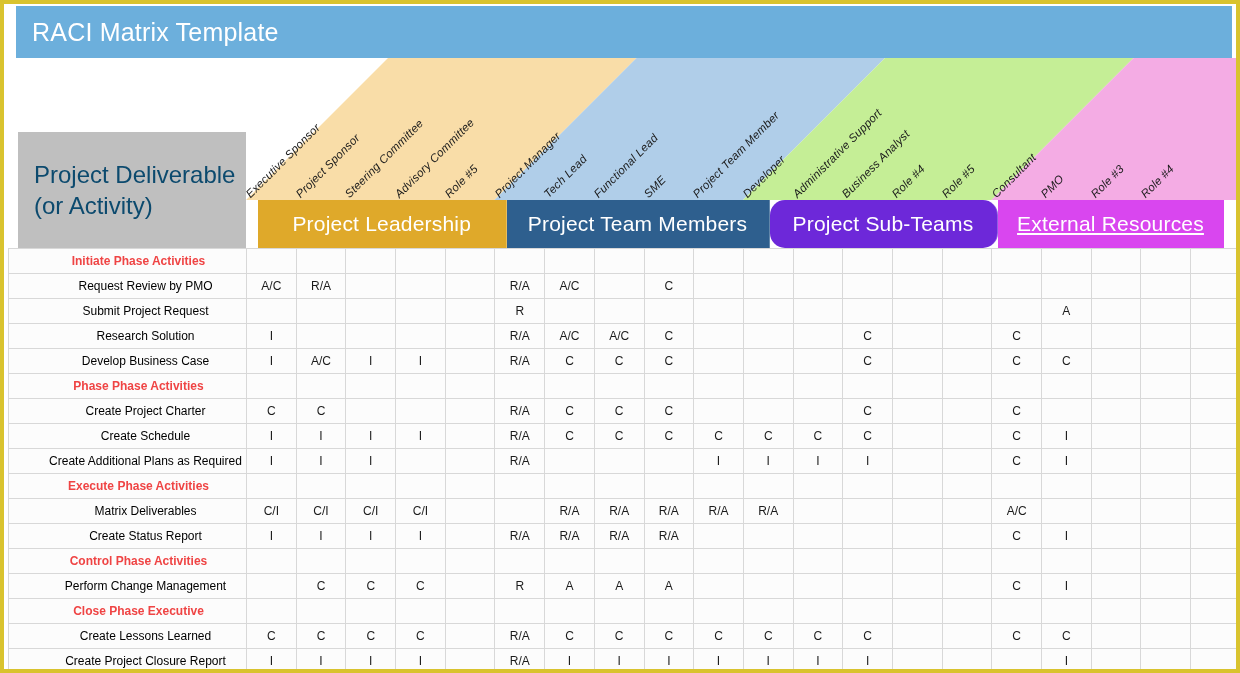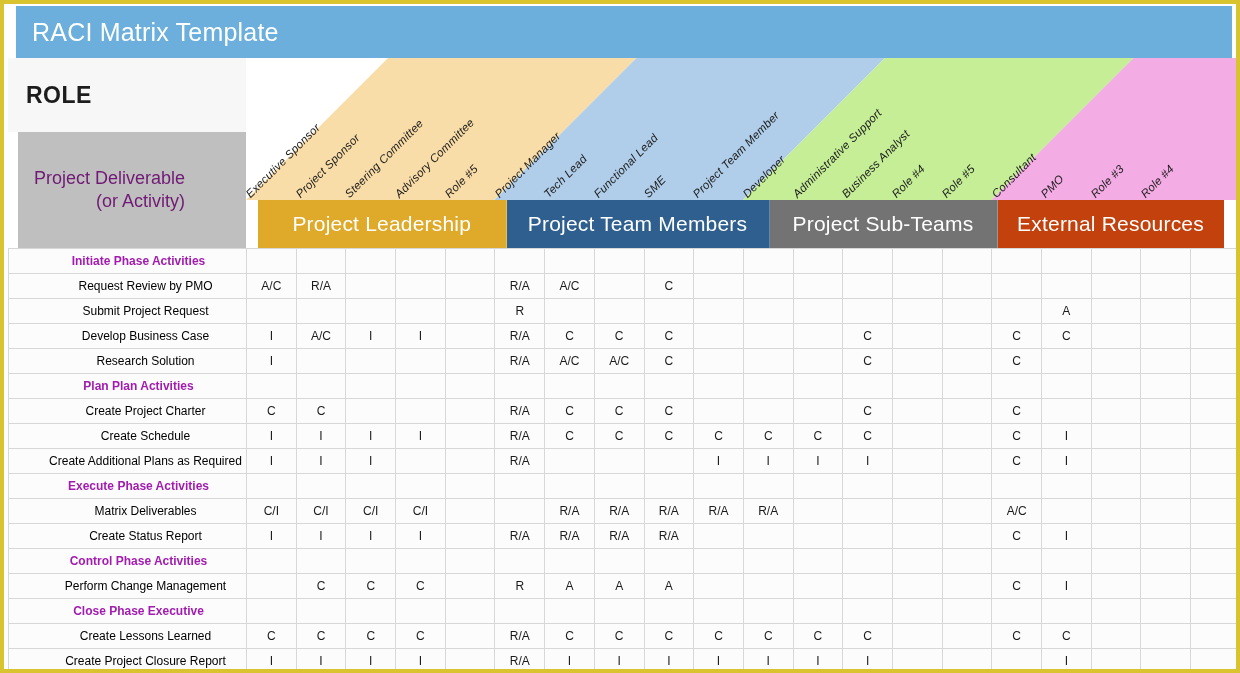--- a/index.html
+++ b/index.html
@@ -43,23 +43,22 @@
     font-size: 23px; font-weight: bold; color: #1d1d1d;
     padding-left: 18px; letter-spacing: .5px;
   }
   #deliverable-label {
     position: absolute; left: 14px; top: 128px;
     width: 228px; height: 116px;
     background: #bfbfbf;
     display: flex; align-items: center;
   }
   #deliverable-label span {
-    font-size: 18px; color: #701a75; line-height: 1.3;
+    font-size: 24px; color: #0c4a6e; line-height: 1.3;
     padding-left: 16px;
-    text-align: right;
   }
 
   
   #diag-area {
     position: absolute; left: 242px; top: 54px;
     width: 994px; height: 142px;
     overflow: hidden;
   }
   #diag-area svg { display: block; }
   .diag-label {
@@ -116,21 +115,21 @@
     padding-left: 36px;
     font-size: 12px;
     color: #000000;
   }
   tr.phase td.rowlabel {
     background: #ececec;
   }
   tr.phase td.rowlabel .lab {
     padding-left: 22px;
     font-weight: bold;
-    color: #a21caf;
+    color: #ef4444;
   }
   tr.phase td.cell { background: #fafafa; }
   td.cell { font-size: 12.5px; }
   td.tint-gold  { background: #fdfdf7; }
   td.tint-blue  { background: #fcfdfe; }
   td.tint-green { background: #fcfdfa; }
   td.tint-pink  { background: #fdfcfd; }
   tr.phase td.tint-gold  { background: #faf9f0; }
   tr.phase td.tint-blue  { background: #f9fbfd; }
   tr.phase td.tint-green { background: #f9fcf6; }
@@ -138,23 +137,20 @@
 </style>
 </head>
 <body>
 
 <div id="page">
 
   <div id="titlebar">
     <div id="title-text">RACI Matrix Template</div>
   </div>
 
-  <div id="role-label">
-    <span>ROLE</span>
-  </div>
 
   <div id="deliverable-label">
     <span id="deliverable-text">Project Deliverable<br>(or Activity)</span>
   </div>
 
   <div id="diag-area">
     <svg id="diag-svg" width="994" height="142">
         <polygon points="0,142 142,0 390.5,0 248.5,142" fill="#f9dda8"></polygon>
         <polygon points="248.5,142 390.5,0 639,0 497,142" fill="#b0cee9"></polygon>
         <polygon points="497,142 639,0 887.5,0 745.5,142" fill="#c5ee96"></polygon>
@@ -183,24 +179,24 @@
       </div>
   </div>
 
   <div id="group-band">
       <div class="group-cell" style="background: rgb(223, 169, 42); width: 248.5px;">
         <span>Project Leadership</span>
       </div>
       <div class="group-cell" style="background: rgb(46, 95, 142); width: 263px;">
         <span>Project Team Members</span>
       </div>
-      <div class="group-cell" style="background: #737373; width: 228px;">
+      <div class="group-cell" style="background: #6d28d9; width: 228px; border-radius: 15px;">
         <span>Project Sub-Teams</span>
       </div>
-      <div class="group-cell" style="background: #c2410c; width: 226px;">
+      <div class="group-cell" style="background: #d946ef; width: 226px; text-decoration: underline;">
         <span>External Resources</span>
       </div>
     </div>
 
   <table id="matrix">
     <colgroup id="matrix-cols">
         <col style="width: 238px;">
         <col style="width: 49.7px;">
         <col style="width: 49.7px;">
         <col style="width: 49.7px;">
@@ -293,45 +289,20 @@
           <td class="cell tint-green"></td>
           <td class="cell tint-green"></td>
           <td class="cell tint-pink"></td>
           <td class="cell tint-pink">A</td>
           <td class="cell tint-pink"></td>
           <td class="cell tint-pink"></td>
           <td class="cell tint-pink"></td>
         </tr>
         <tr class="activity">
           <td class="rowlabel">
-            <span class="lab">Develop Business Case</span>
-          </td>
-          <td class="cell tint-gold">I</td>
-          <td class="cell tint-gold">A/C</td>
-          <td class="cell tint-gold">I</td>
-          <td class="cell tint-gold">I</td>
-          <td class="cell tint-gold"></td>
-          <td class="cell tint-blue">R/A</td>
-          <td class="cell tint-blue">C</td>
-          <td class="cell tint-blue">C</td>
-          <td class="cell tint-blue">C</td>
-          <td class="cell tint-blue"></td>
-          <td class="cell tint-green"></td>
-          <td class="cell tint-green"></td>
-          <td class="cell tint-green">C</td>
-          <td class="cell tint-green"></td>
-          <td class="cell tint-green"></td>
-          <td class="cell tint-pink">C</td>
-          <td class="cell tint-pink">C</td>
-          <td class="cell tint-pink"></td>
-          <td class="cell tint-pink"></td>
-          <td class="cell tint-pink"></td>
-        </tr>
-        <tr class="activity">
-          <td class="rowlabel">
             <span class="lab">Research Solution</span>
           </td>
           <td class="cell tint-gold">I</td>
           <td class="cell tint-gold"></td>
           <td class="cell tint-gold"></td>
           <td class="cell tint-gold"></td>
           <td class="cell tint-gold"></td>
           <td class="cell tint-blue">R/A</td>
           <td class="cell tint-blue">A/C</td>
           <td class="cell tint-blue">A/C</td>
@@ -341,23 +312,48 @@
           <td class="cell tint-green"></td>
           <td class="cell tint-green">C</td>
           <td class="cell tint-green"></td>
           <td class="cell tint-green"></td>
           <td class="cell tint-pink">C</td>
           <td class="cell tint-pink"></td>
           <td class="cell tint-pink"></td>
           <td class="cell tint-pink"></td>
           <td class="cell tint-pink"></td>
         </tr>
+        <tr class="activity">
+          <td class="rowlabel">
+            <span class="lab">Develop Business Case</span>
+          </td>
+          <td class="cell tint-gold">I</td>
+          <td class="cell tint-gold">A/C</td>
+          <td class="cell tint-gold">I</td>
+          <td class="cell tint-gold">I</td>
+          <td class="cell tint-gold"></td>
+          <td class="cell tint-blue">R/A</td>
+          <td class="cell tint-blue">C</td>
+          <td class="cell tint-blue">C</td>
+          <td class="cell tint-blue">C</td>
+          <td class="cell tint-blue"></td>
+          <td class="cell tint-green"></td>
+          <td class="cell tint-green"></td>
+          <td class="cell tint-green">C</td>
+          <td class="cell tint-green"></td>
+          <td class="cell tint-green"></td>
+          <td class="cell tint-pink">C</td>
+          <td class="cell tint-pink">C</td>
+          <td class="cell tint-pink"></td>
+          <td class="cell tint-pink"></td>
+          <td class="cell tint-pink"></td>
+        </tr>
         <tr class="phase">
           <td class="rowlabel">
-            <span class="lab">Plan Plan Activities</span>
+            <span class="lab">Phase Phase Activities</span>
           </td>
           <td class="cell tint-gold"></td>
           <td class="cell tint-gold"></td>
           <td class="cell tint-gold"></td>
           <td class="cell tint-gold"></td>
           <td class="cell tint-gold"></td>
           <td class="cell tint-blue"></td>
           <td class="cell tint-blue"></td>
           <td class="cell tint-blue"></td>
           <td class="cell tint-blue"></td>

